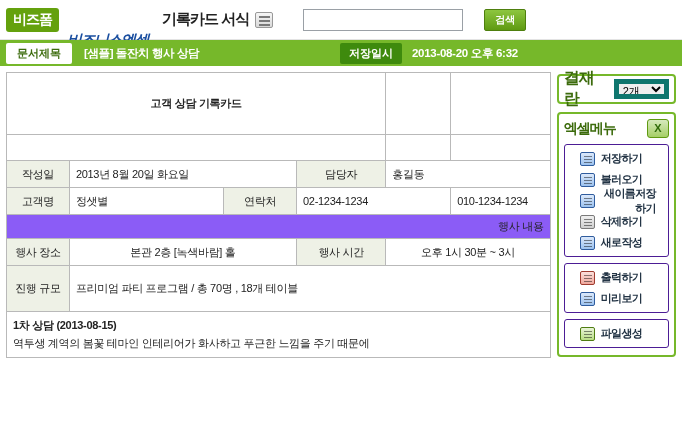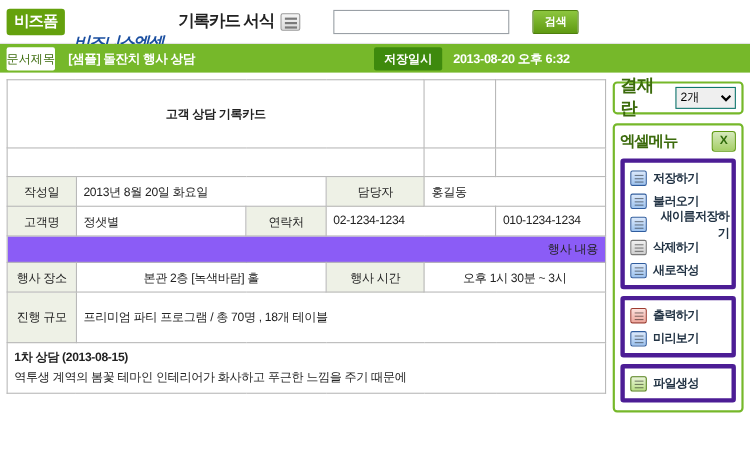--- a/index.html
+++ b/index.html
@@ -111,23 +111,23 @@
     display: flex;
     align-items: center;
     color: #ffffff;
     font-size: 11.5px;
     padding: 0 6px;
     position: relative;
   }
   .infobar .tag {
     background: #ffffff;
     color: #3c6b0c;
-    font-weight: normal;
+    font-weight: bold;
     border-radius: 2px;
-    padding: 3px 0;
+    padding: 3px 11px;
     font-size: 11px;
     margin-right: 12px;
   }
   .infobar .docname {
     font-weight: bold;
     letter-spacing: -0.4px;
   }
   .infobar .right-group {
     position: absolute;
     left: 340px;
@@ -224,21 +224,21 @@
     font-weight: bold;
     font-size: 16px;
     letter-spacing: -0.8px;
     margin-right: 5px;
   }
   .approval-select {
     width: 56px;
     height: 20px;
     font-size: 11px;
     font-family: "Liberation Sans", sans-serif;
-    border: 1px solid #0f766e;
+    border: 5px solid #0f766e;
   }
 
   .menu-box {
     border: 2px solid #76b82a;
     border-radius: 4px;
     background: #ffffff;
     padding: 5px 5px 7px 5px;
   }
   .menu-head {
     display: flex;
@@ -262,23 +262,23 @@
   .xls-badge:after {
     content: "X";
     position: absolute;
     left: 0; right: 0; top: 2px;
     text-align: center;
     font-size: 11px;
     font-weight: bold;
     color: #2f6a0a;
   }
   .menu-group {
-    border: 4px solid #4c1d95;
+    border: 1px solid #4c1d95;
     border-radius: 3px;
-    padding: 3px 2px;
+    padding: 3px 12px;
     margin-bottom: 6px;
     text-align: right;
   }
   .menu-item {
     display: flex;
     align-items: center;
     height: 21px;
     padding-left: 3px;
     cursor: pointer;
   }

